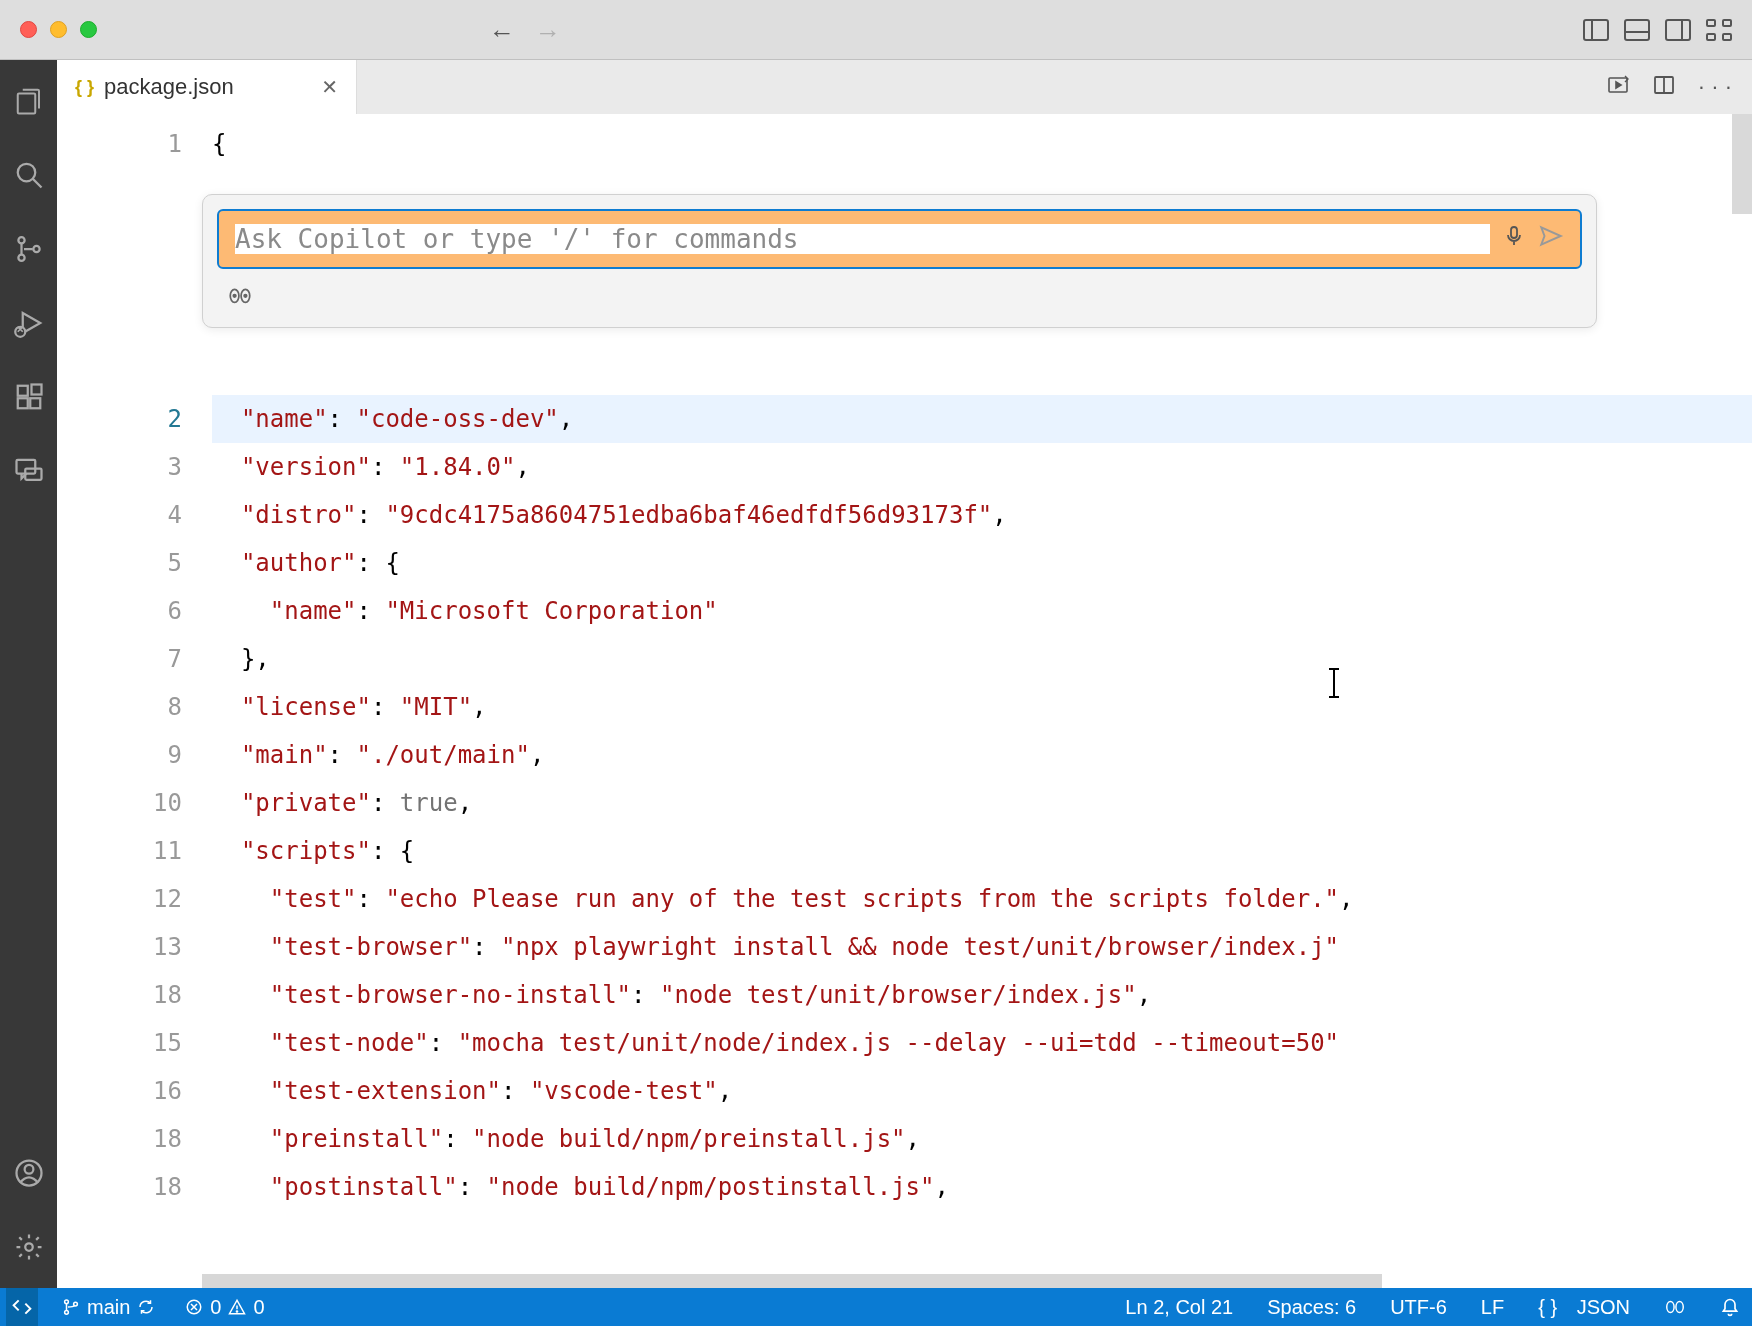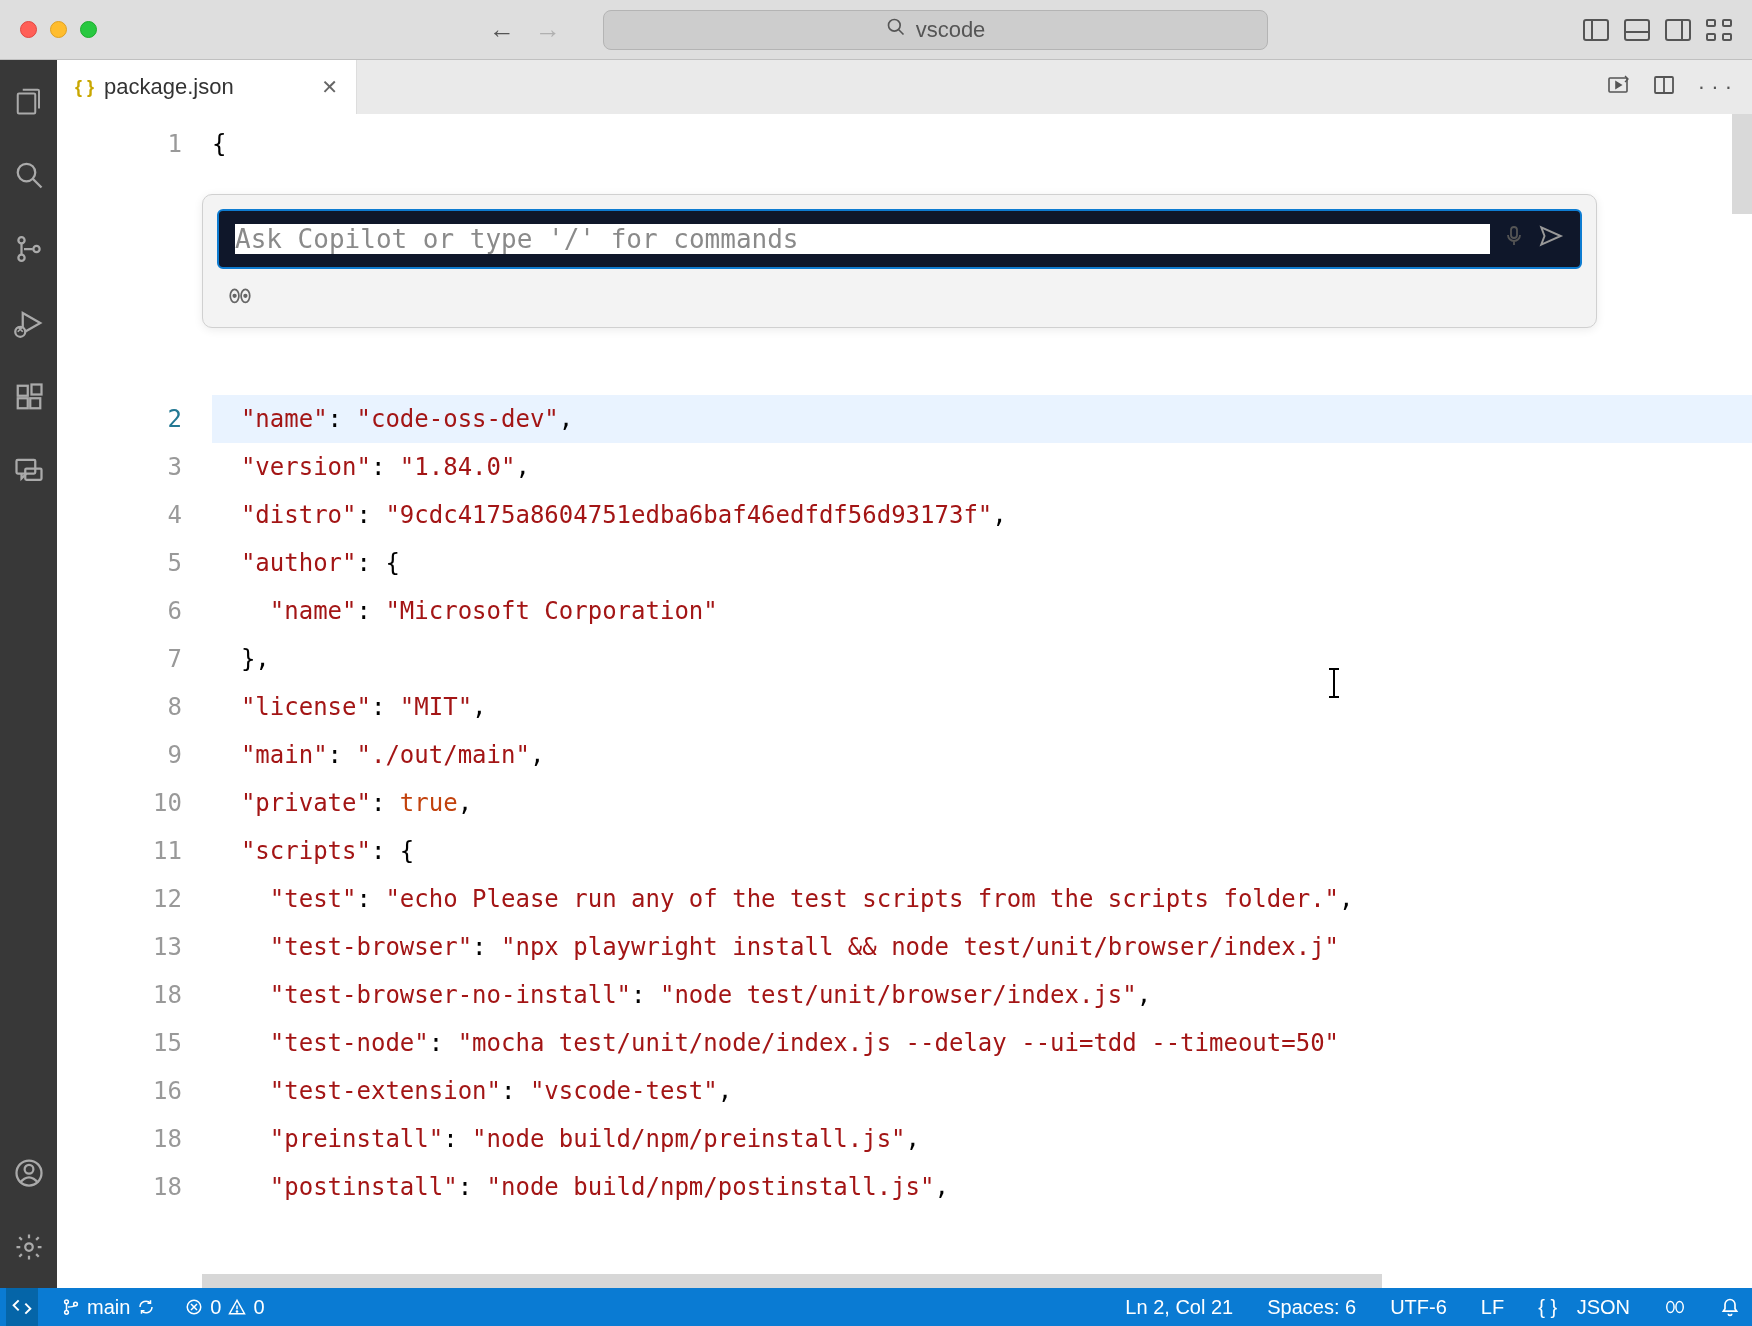--- a/index.html
+++ b/index.html
@@ -86,37 +86,37 @@
 .gutter .ln.active { color: #237893; }
 .code-col {
   flex: 1; position: relative; padding-left: 10px; padding-top: 6px;
   white-space: pre; overflow: hidden;
 }
 .code-line { height: 48px; line-height: 48px; }
 .code-line.hl { background: #e9f3ff; }
 .k { color: #a31515; } 
 .s { color: #a31515; } 
 .p { color: #000; } 
-.b { color: #c2410c; } 
+.b { color: #737373; } 
 
 .inline-popup {
   position: absolute;
   left: 145px; top: 80px;
   width: 1395px;
   background: #f3f3f3;
   border: 1px solid #d0d0d0;
   border-radius: 10px;
   box-shadow: 0 2px 10px rgba(0,0,0,0.08);
   padding: 14px;
 }
 .inline-input {
   width: 100%;
   border: 2px solid #0e7cd1;
   border-radius: 6px;
-  background: #0f172a;
+  background: #fdba74;
   display: flex; align-items: center;
   padding: 12px 16px; gap: 12px;
   font-size: 26px;
 }
 .inline-input input {
   flex:1; border:none; outline:none; font-size: 26px;
   font-family: inherit; color: #333;
 }
 .inline-input input::placeholder { color: #8a8a8a; }
 .inline-footer {
@@ -156,29 +156,20 @@
 
 <div class="title-bar">
   <div class="traffic-lights">
     <div class="tl tl-close"></div>
     <div class="tl tl-min"></div>
     <div class="tl tl-max"></div>
   </div>
   <div class="nav-btns">
     <span class="nav-btn">←</span>
     <span class="nav-btn disabled">→</span>
-  </div>
-  <div class="search-box">
-    <span>
-      <svg width="20" height="20" viewBox="0 0 24 24" fill="none" stroke="#555" stroke-width="2">
-          <circle cx="10" cy="10" r="7"></circle>
-          <line x1="21" y1="21" x2="15" y2="15"></line>
-        </svg>
-    </span>
-    <span>vscode</span>
   </div>
   <div class="title-right">
     <div class="layout-icon layout-left"></div>
     <div class="layout-icon layout-bottom"></div>
     <div class="layout-icon layout-right"></div>
     <div class="grid-icon">
       <span style="left:0;top:0"></span>
         <span style="right:0;top:0"></span>
       <span style="left:0;bottom:0"></span>
         <span style="right:0;bottom:0"></span>

